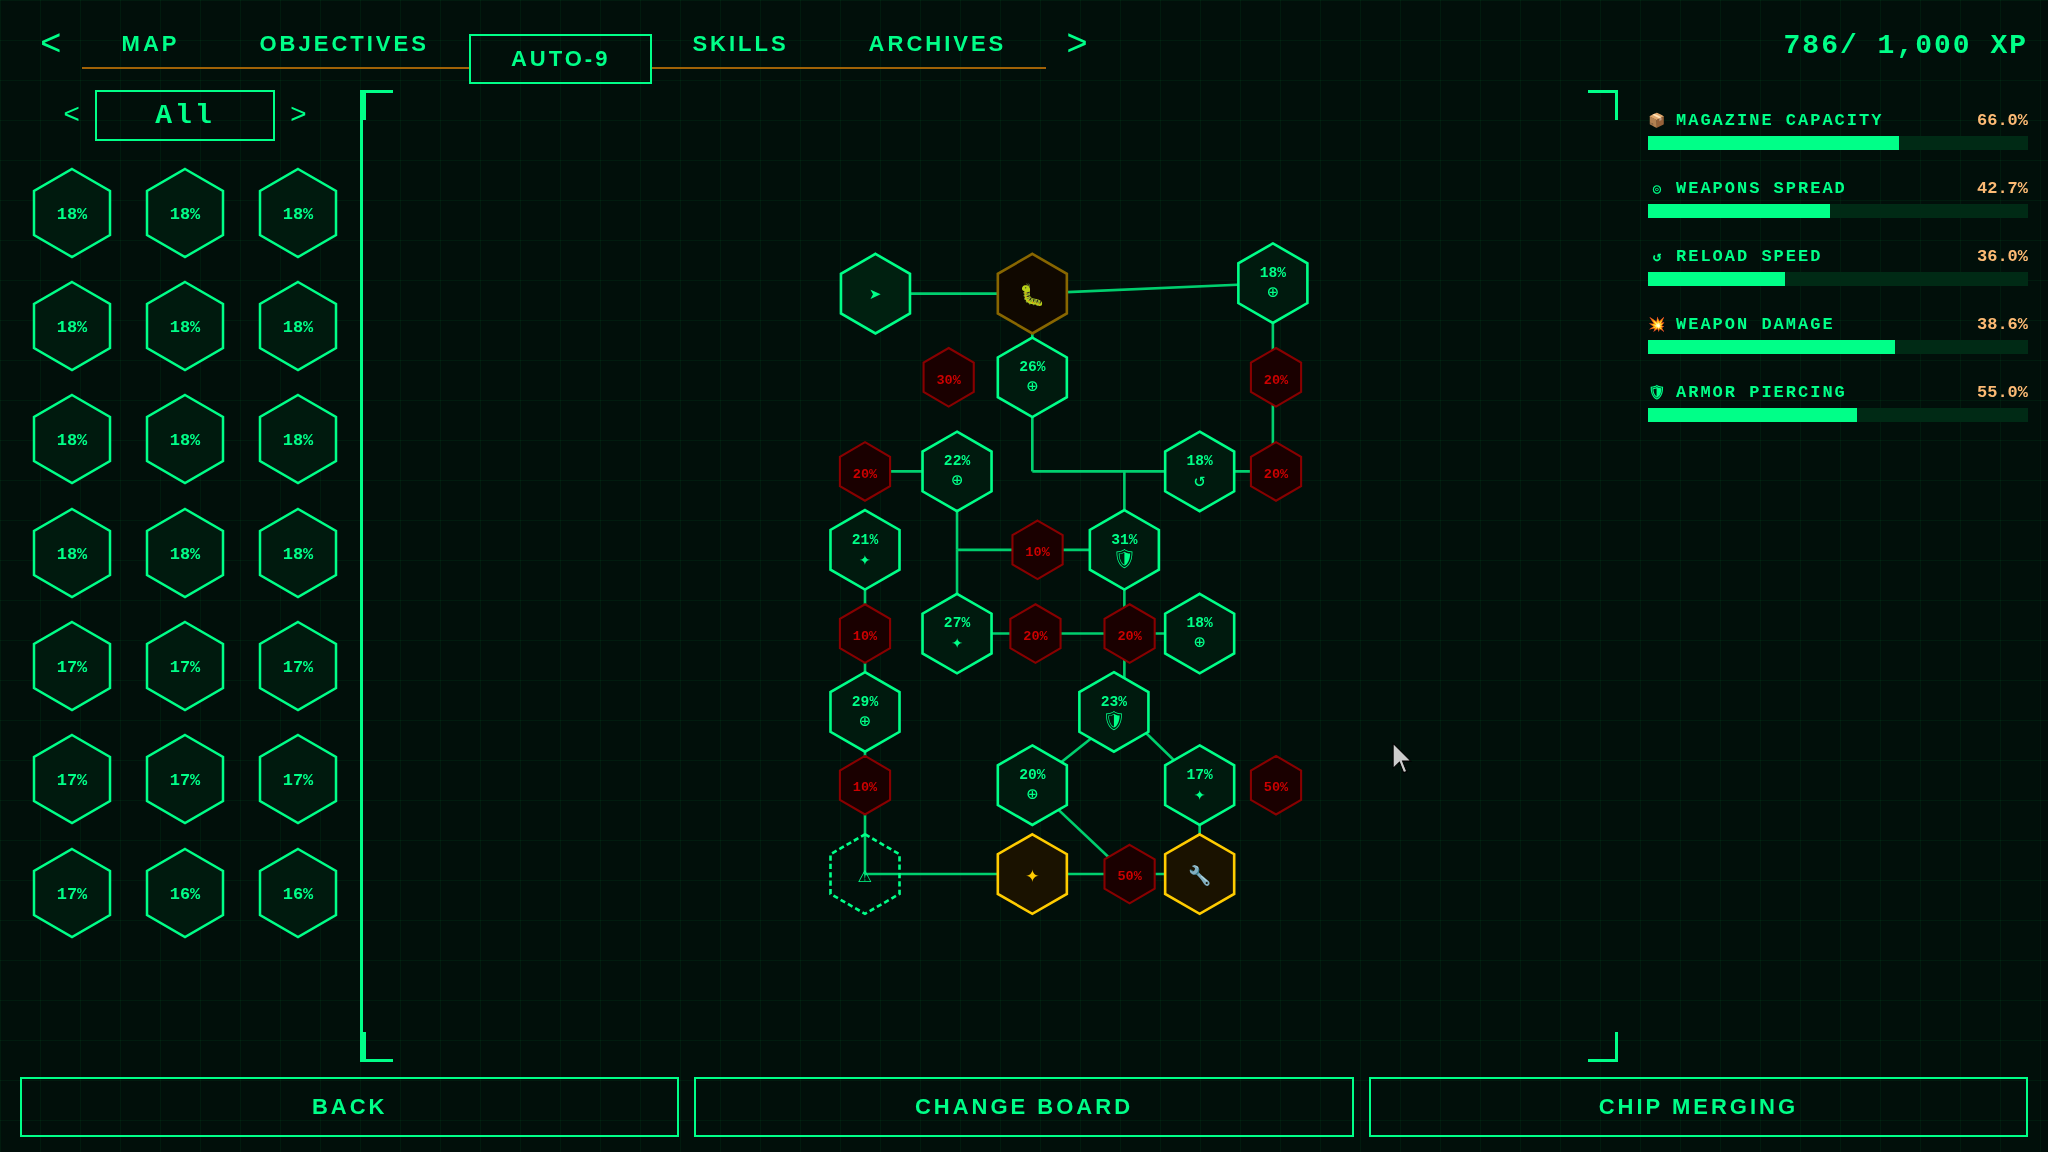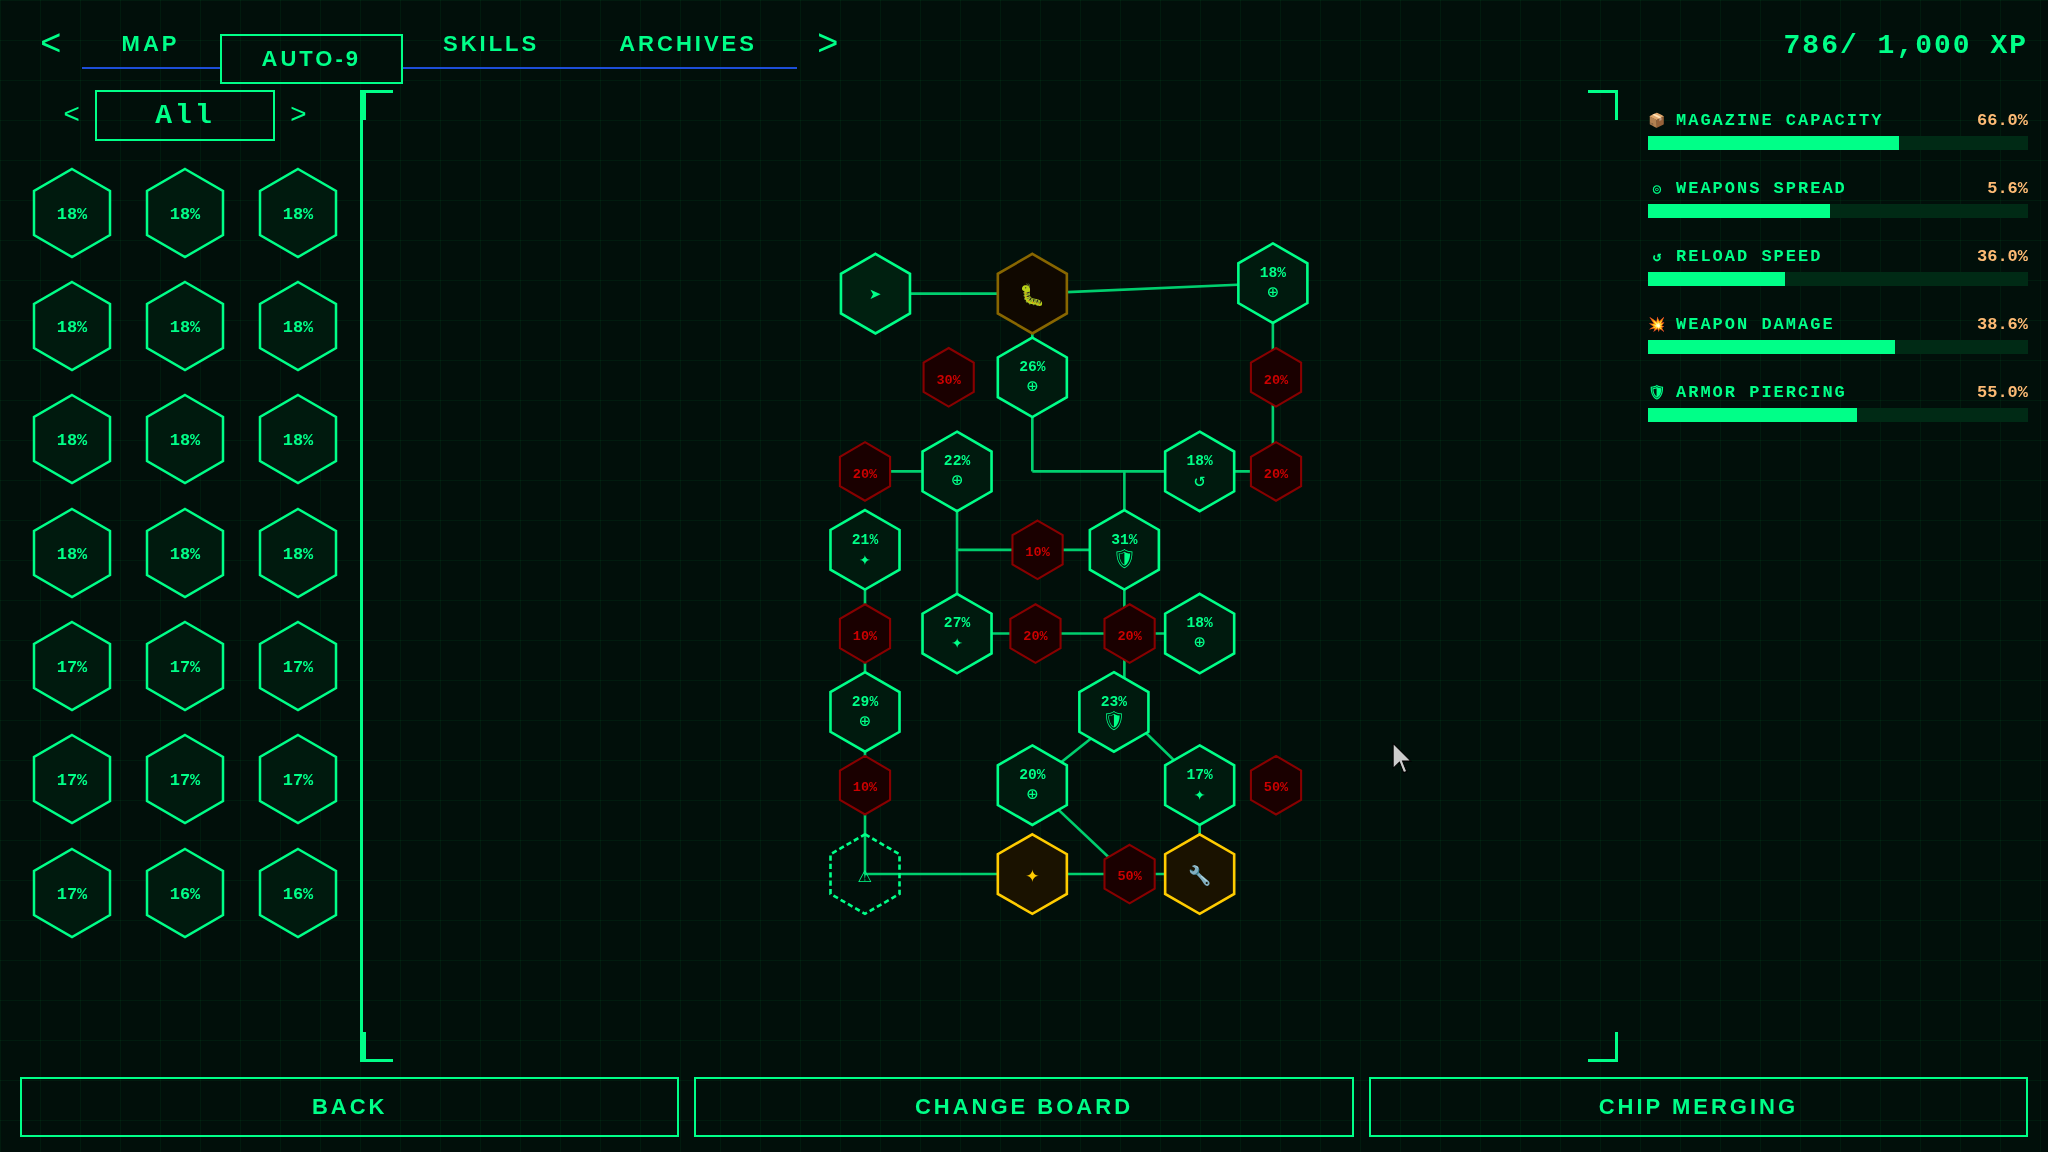--- a/index.html
+++ b/index.html
@@ -53,21 +53,21 @@
       text-transform: uppercase;
       border: none;
       background: transparent;
     }
     .nav-tab.active {
       border: 2px solid #00ff88;
       background: transparent;
       margin-top: 28px;
     }
     .nav-tab:not(.active) {
-      border-bottom: 2px solid #1d4ed8;
+      border-bottom: 2px solid #a16207;
     }
     .xp-display {
       margin-left: auto;
       color: #00ff88;
       font-size: 28px;
       letter-spacing: 2px;
       font-weight: bold;
     }
 
     
@@ -253,20 +253,21 @@
     }
     .bottom-btn:first-child { margin-left: 20px; }
     .bottom-btn:last-child { margin-right: 20px; }
   </style>
 </head>
 <body>
 
 <div class="top-nav">
   <span class="nav-arrow">&lt;</span>
   <button class="nav-tab">MAP</button>
+  <button class="nav-tab">OBJECTIVES</button>
   <button class="nav-tab active">AUTO-9</button>
   <button class="nav-tab">SKILLS</button>
   <button class="nav-tab">ARCHIVES</button>
   <span class="nav-arrow">&gt;</span>
   <div class="xp-display">786/ 1,000 XP</div>
 </div>
 
 <div class="left-panel">
   <div class="filter-row">
     <span class="filter-arrow">&lt;</span>
@@ -666,21 +667,21 @@
     </div>
   </div>
     <div class="stat-row">
     <div class="stat-header">
       <div class="stat-name">
         <span class="stat-icon">
           ◎
         </span>
         <span style="font-size:17px;letter-spacing:2px;font-weight:bold;">WEAPONS SPREAD</span>
       </div>
-      <span class="stat-pct">5.6%</span>
+      <span class="stat-pct">42.7%</span>
     </div>
     <div class="stat-bar-bg">
       <div class="stat-bar-fill" style="width:48%"></div>
     </div>
   </div>
     <div class="stat-row">
     <div class="stat-header">
       <div class="stat-name">
         <span class="stat-icon">
           ↺

